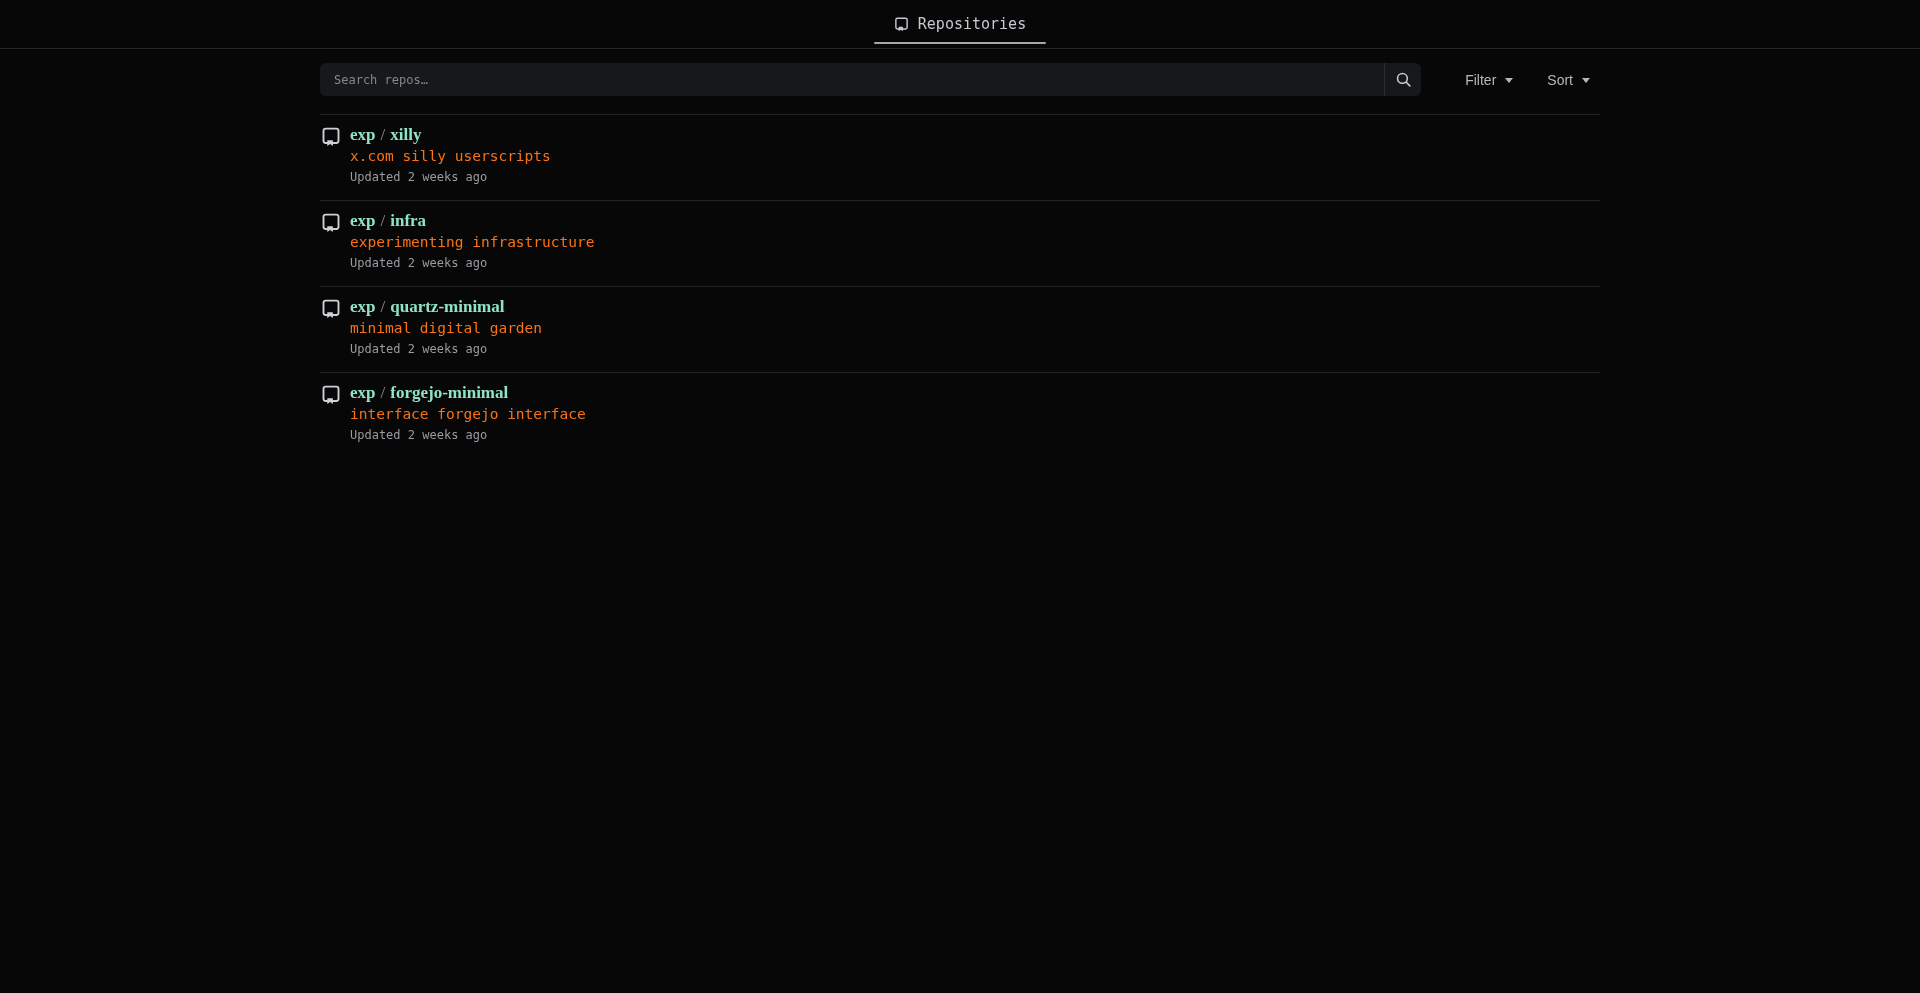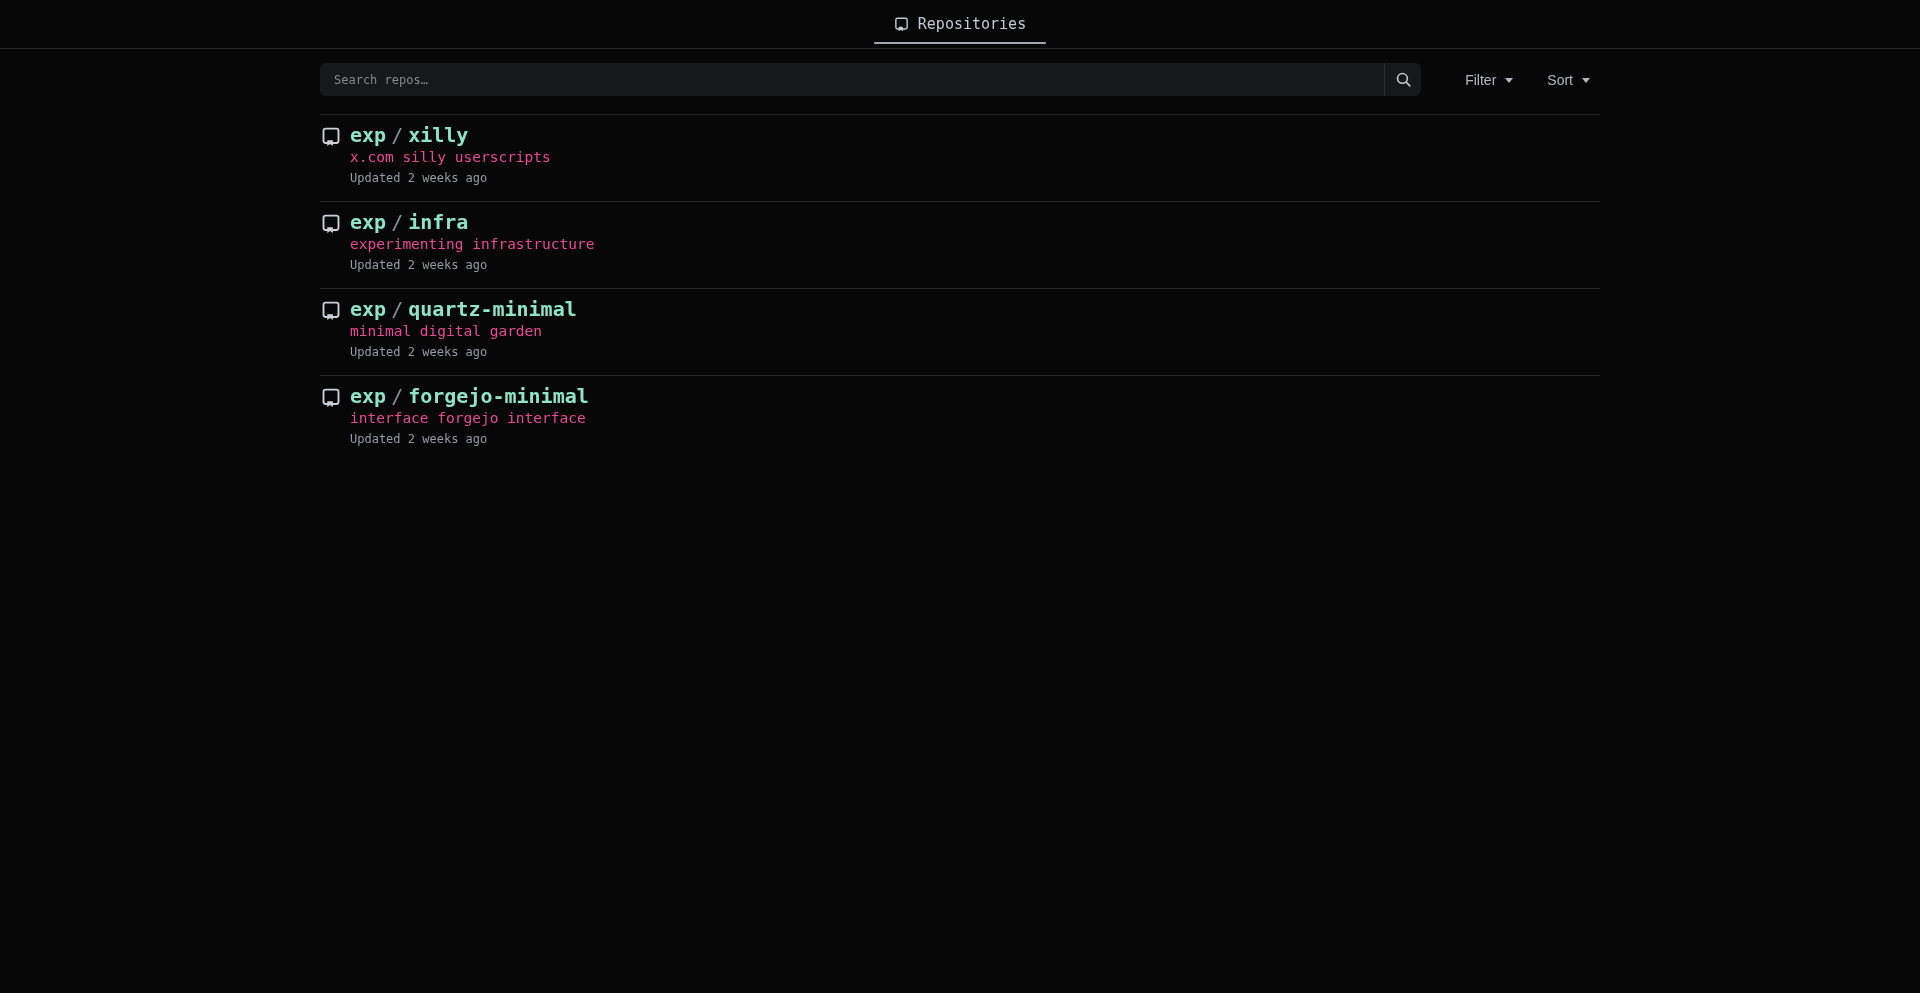--- a/index.html
+++ b/index.html
@@ -118,31 +118,32 @@
     border-bottom: 1px solid #202226;
   }
   .repo-row:last-child { border-bottom: none; }
   .repo-icon {
     color: #ced1d6;
     margin: 2px 9px 0 1px;
     flex: none;
     line-height: 0;
   }
   .repo-name {
-    font-size: 20px;
+    font-size: 17px;
     font-weight: bold;
     color: #8fe3c6;
     text-decoration: none;
     line-height: 20px;
     display: inline-block;
     cursor: pointer;
+    font-family: Liberation Serif, serif;
   }
   .repo-sep { color: #8d9096; margin: 0 5px; font-weight: normal; }
   .repo-desc {
-    color: #ec4899;
+    color: #f97316;
     font-size: 14.5px;
     line-height: 19px;
     margin-top: 2px;
   }
   .repo-updated {
     color: #989ba1;
     font-size: 12px;
     line-height: 19px;
     margin-top: 2px;
   }

